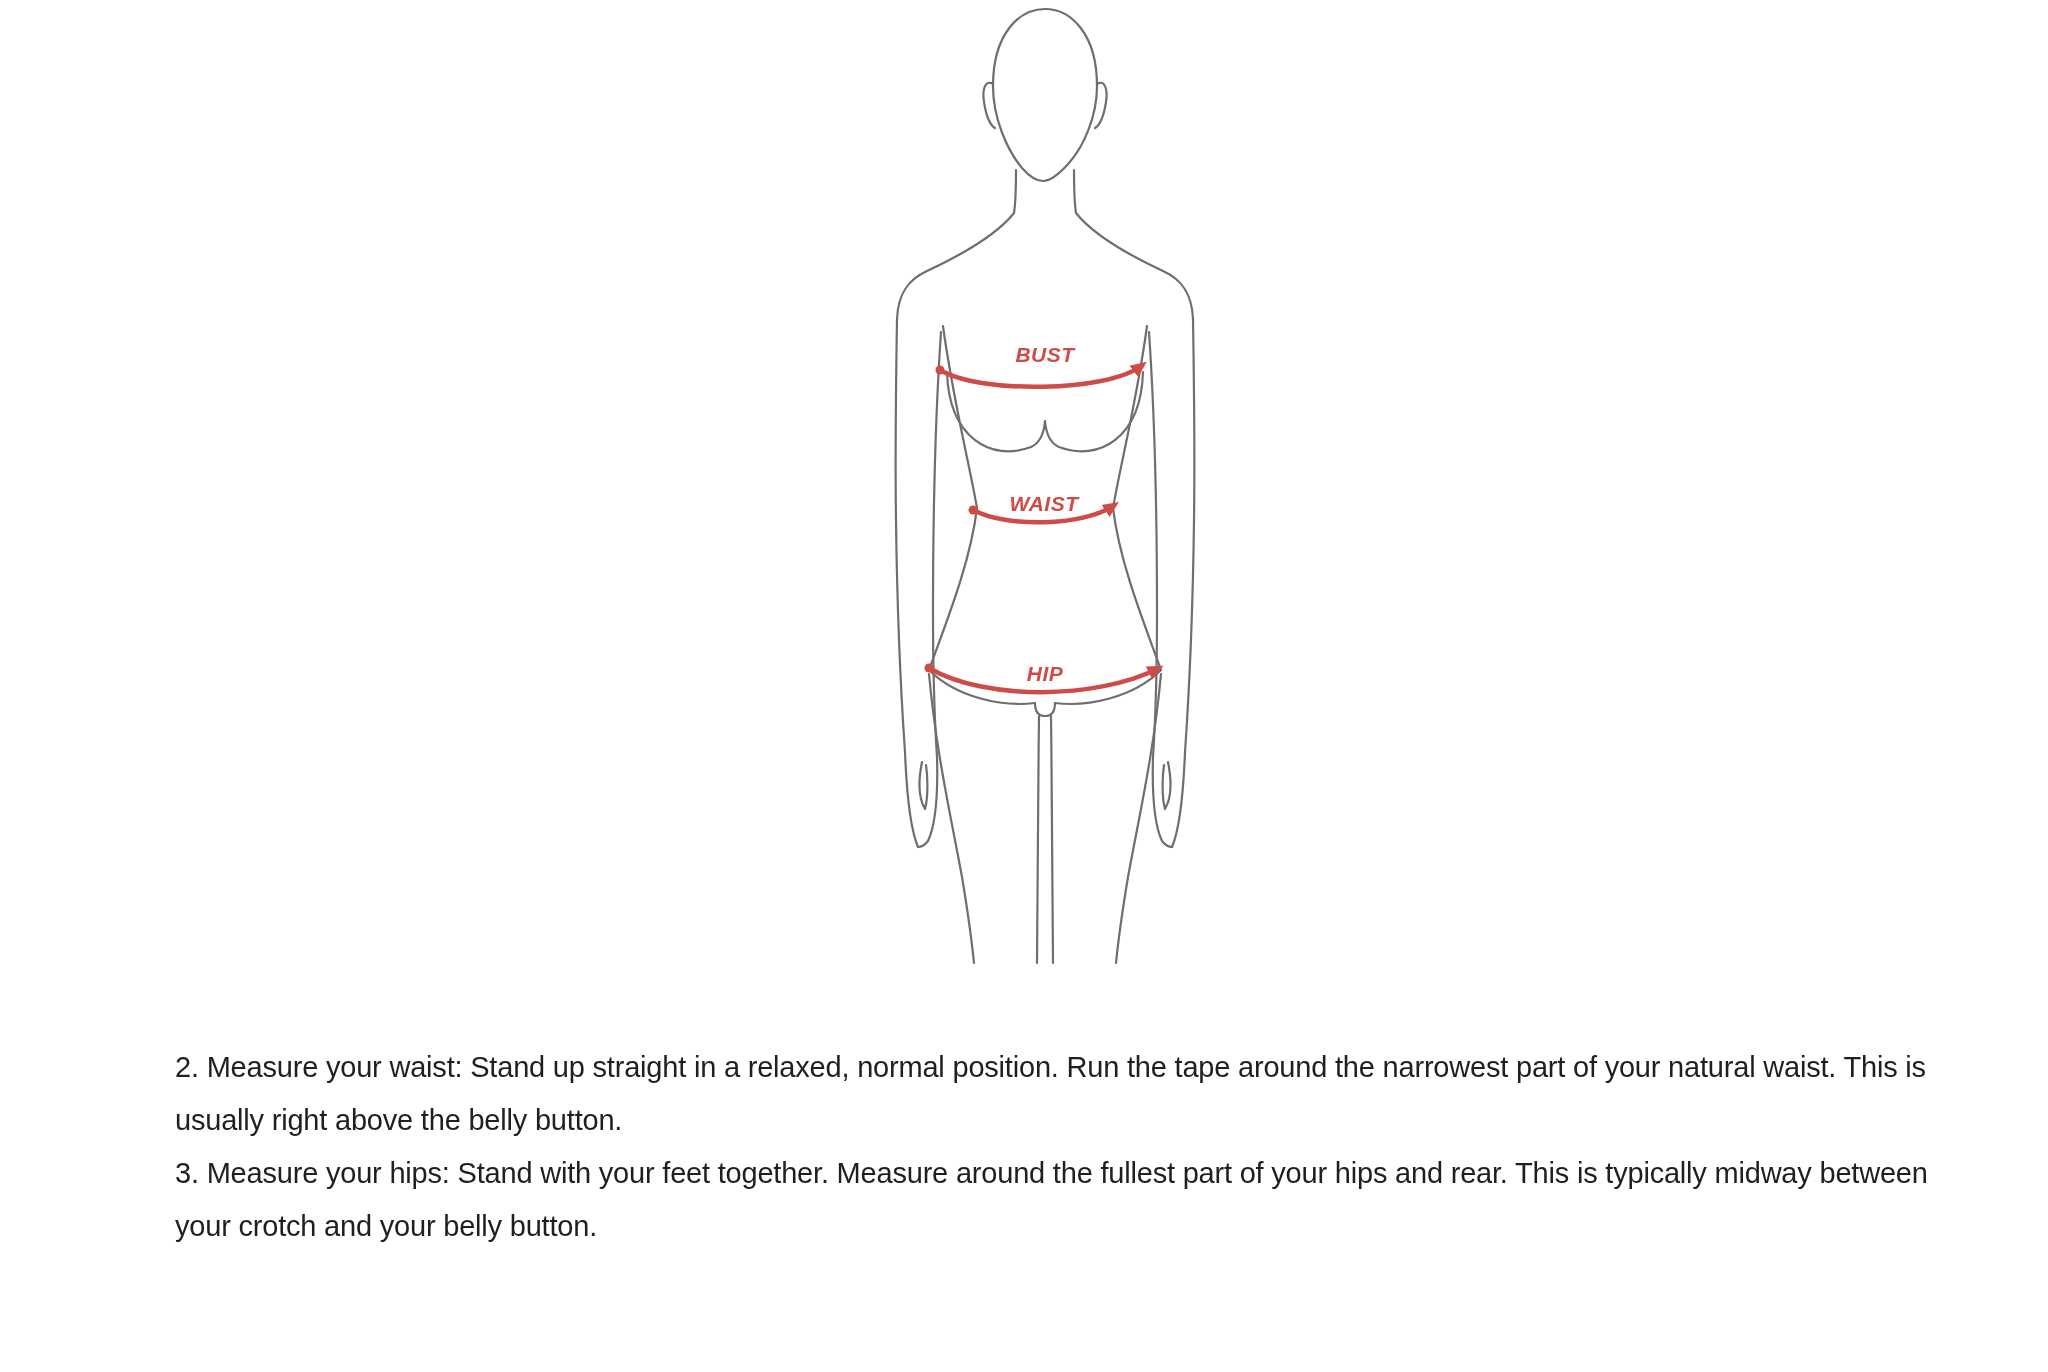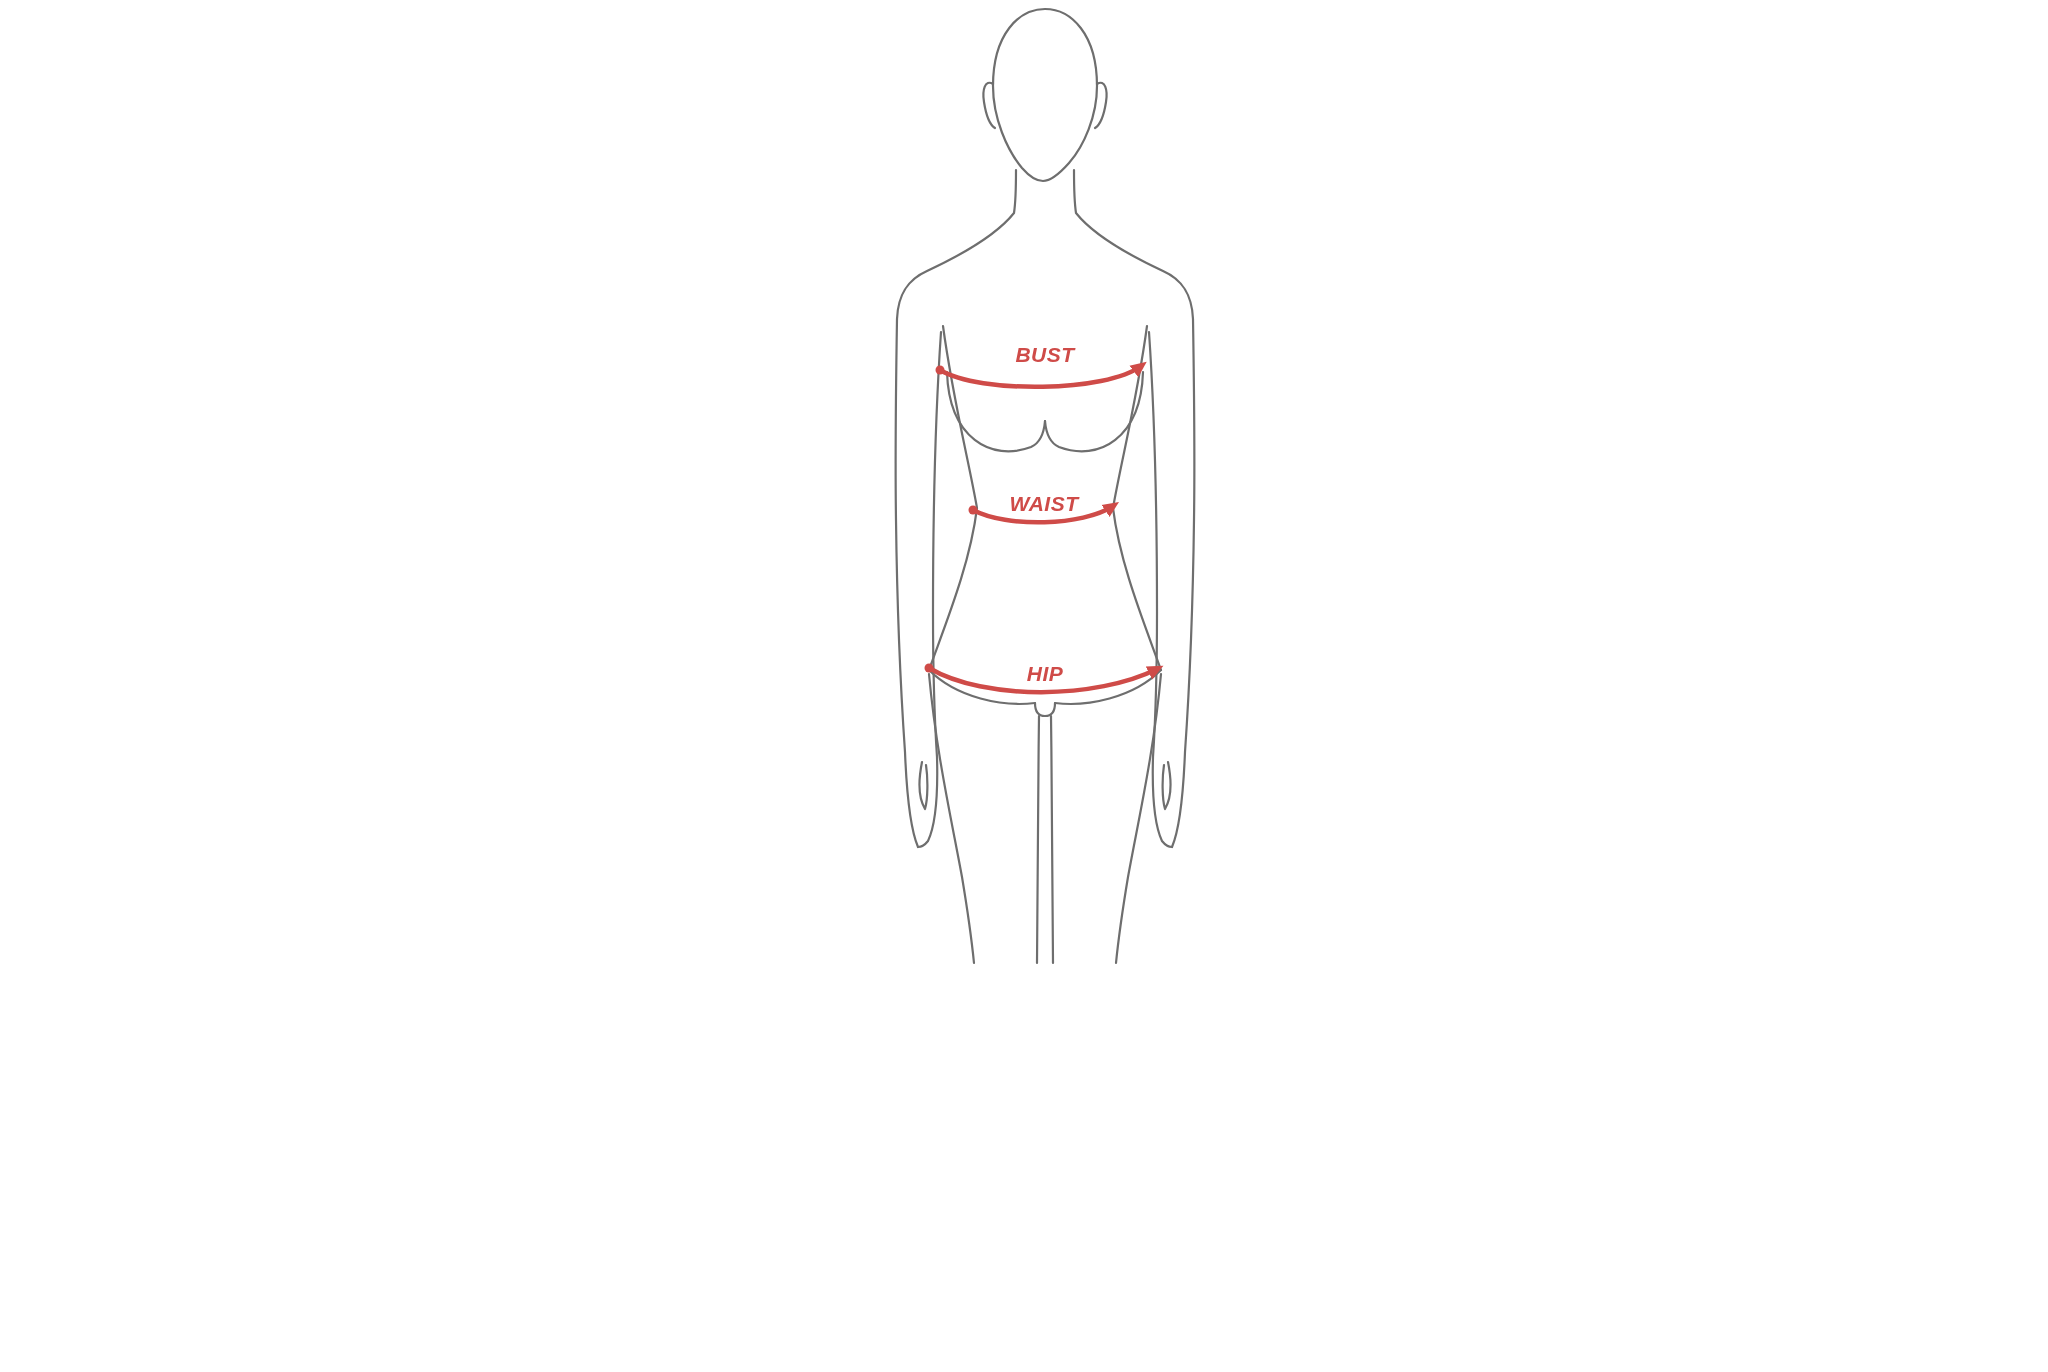--- a/index.html
+++ b/index.html
@@ -109,13 +109,21 @@
       <text x="159" y="511" class="measure-label">WAIST</text>
 
       <circle class="red-fill" cx="44" cy="668" r="4.5"></circle>
       <path class="red-stroke" d="M 44,668 C 100,701 212,699 272,669" marker-end="url(#arrowhead)"></path>
       <text x="160" y="681" class="measure-label">HIP</text>
     </g>
   </svg>
 </div>
 
 <div class="instructions">
+  <div class="instruction-item">
+    <span>2.</span>
+    <span>Measure your waist: Stand up straight in a relaxed, normal position. Run the tape around the narrowest part of your natural waist. This is usually right above the belly button.</span>
+  </div>
+  <div class="instruction-item">
+    <span>3.</span>
+    <span>Measure your hips: Stand with your feet together. Measure around the fullest part of your hips and rear. This is typically midway between your crotch and your belly button.</span>
+  </div>
 </div>
 
 </body></html>

